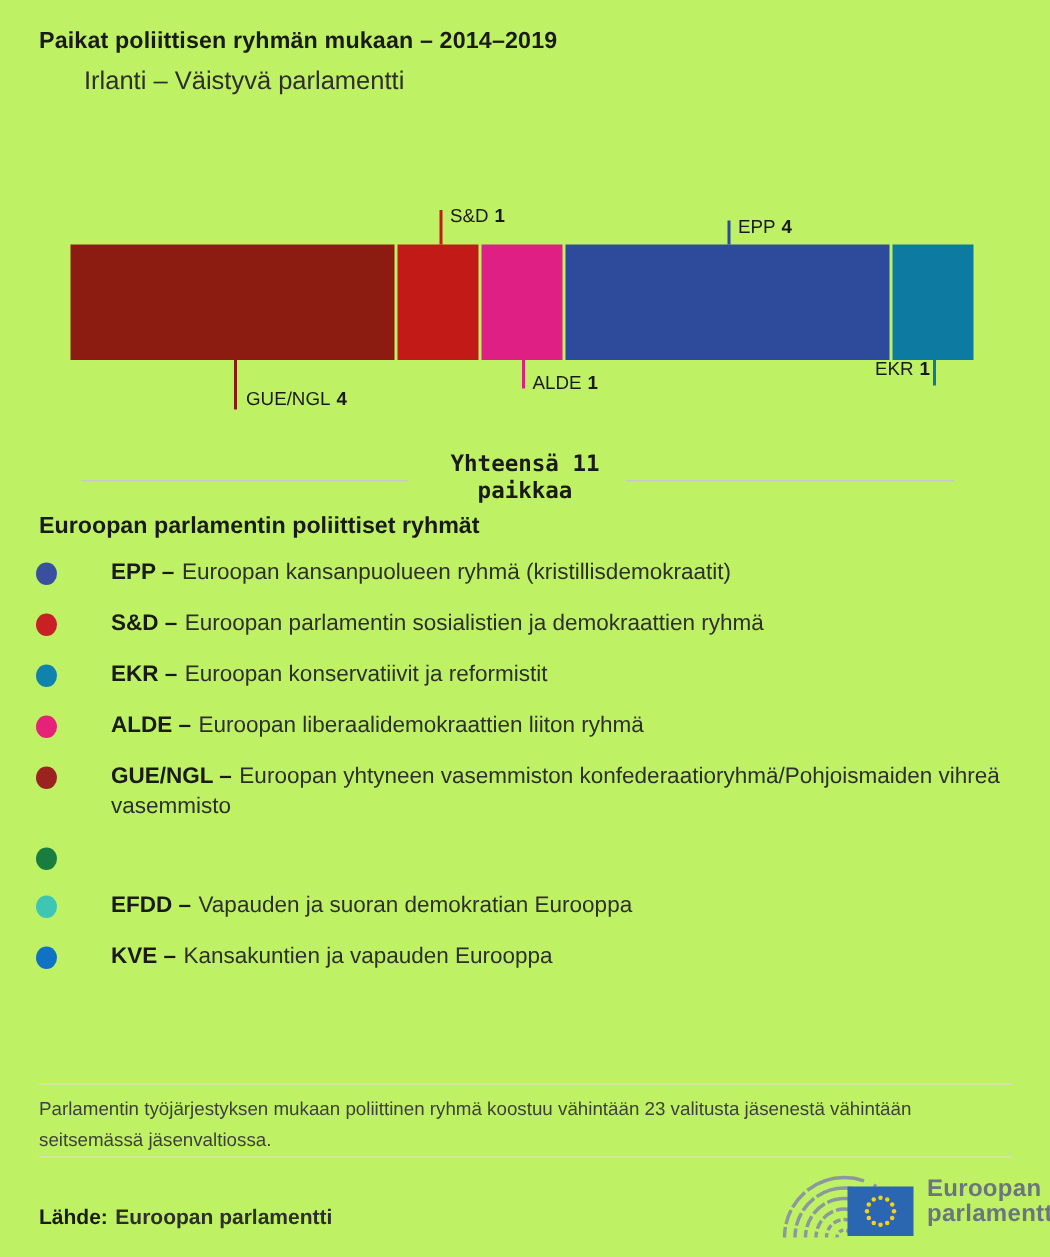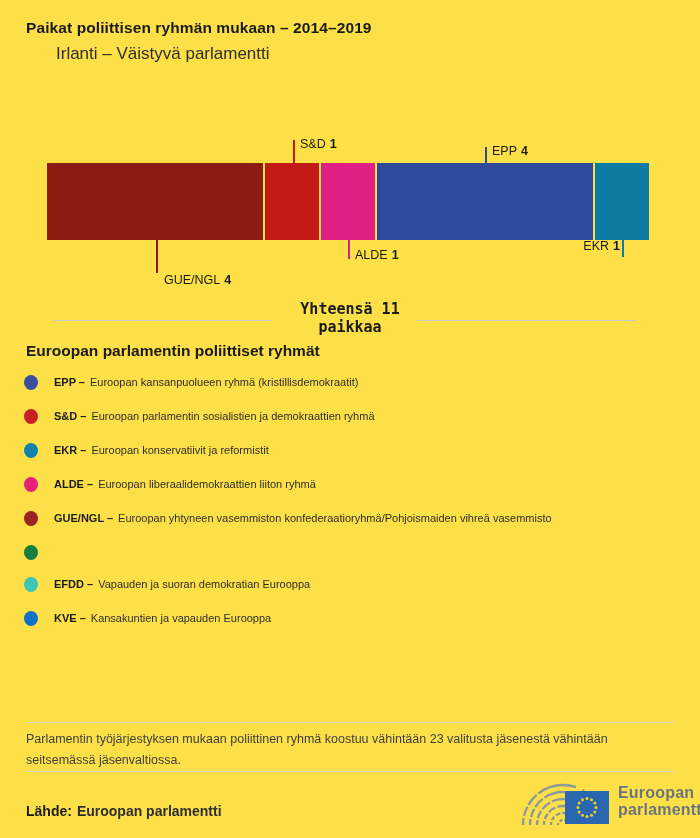--- a/index.html
+++ b/index.html
@@ -1,18 +1,18 @@
 <!DOCTYPE html>
 <html><head>
 <meta charset="utf-8">
 <style>
   * { margin:0; padding:0; box-sizing:border-box; }
   html,body { background:#ffffff; }
   body { font-family:"Liberation Sans", sans-serif; color:#1a1a18; }
-  .page { position:relative; width:700px; height:838px; background:#fde047; overflow:hidden; }
+  .page { position:relative; width:700px; height:838px; background:#bef264; overflow:hidden; }
 
   .title { position:absolute; left:26px; top:19px; font-size:15.5px; font-weight:bold; color:#1a1a18; letter-spacing:.1px; }
   .subtitle { position:absolute; left:26px; top:44px; font-size:17px; font-weight:400; color:#2e2e2d;margin-left:30px; }
 
   
   .seat-bar { position:absolute; left:47px; top:163px; width:602px; height:77px; display:flex; column-gap:2px; }
   .seat-bar .seg { height:100%; flex-basis:0; }
 
   .callout-line { position:absolute; width:2px; }
   .callout-text { position:absolute; font-size:12.5px; line-height:15px; color:#1a1a18; white-space:nowrap; }
@@ -23,21 +23,21 @@
            font-family:"DejaVu Sans Mono", monospace; font-weight:bold; font-size:15px; line-height:18px; color:#1a1a18; }
   .total-rule { position:absolute; top:320px; height:0; border-top:1px solid #c9c9c9; }
   .total-rule.left { left:54px; width:218px; }
   .total-rule.right { left:417px; width:219px; }
 
   .legend-heading { position:absolute; left:26px; top:342px; font-size:15.5px; font-weight:bold; color:#1a1a18; }
 
   .legend { position:absolute; left:24px; top:372px; width:652px; }
   .legend-row { display:flex; align-items:flex-start; column-gap:16px; margin-bottom:14px; }
   .legend-dot { width:14px; height:15px; border-radius:50%; flex:0 0 14px; margin-top:3px; }
-  .legend-label { font-size:11px; line-height:20px; color:#2e2e2d; }
+  .legend-label { font-size:15px; line-height:20px; color:#2e2e2d;margin-left:20px; }
   .legend-label b { color:#1a1a18; margin-right:5px; white-space:nowrap; }
 
   .rule { position:absolute; left:26px; width:648px; height:0; border-top:1px solid #d9d9d9; }
   .rule.r1 { top:722px; }
   .rule.r2 { top:771px; }
 
   .footnote { position:absolute; left:26px; top:729px; width:652px; font-size:12.5px; line-height:21px; color:#3f3f3e; }
 
   .source { position:absolute; left:26px; top:803px; font-size:14px; color:#2e2e2d;font-weight:bold; }
   .source b { color:#1a1a18; margin-right:5px; }
@@ -66,21 +66,21 @@
   <div class="callout-text" style="left:300px; top:137px;">
     <span>S&amp;D</span><b>1</b>
   </div>
 
   <div class="callout-line" style="left: 485px; top: 147px; height: 16px; background-color: rgb(45, 75, 154);"></div>
   <div class="callout-text" style="left:492px; top:144px;">
     <span>EPP</span><b>4</b>
   </div>
 
   <div class="callout-line" style="left: 156px; top: 240px; height: 33px; background-color: rgb(140, 28, 18);"></div>
-  <div class="callout-text" style="left:164px; top:259px;margin-top:14px;">
+  <div class="callout-text" style="left:164px; top:259px;">
     <span>GUE/NGL</span><b>4</b>
   </div>
 
   <div class="callout-line" style="left: 348px; top: 240px; height: 19px; background-color: rgb(224, 31, 133);"></div>
   <div class="callout-text" style="left:355px; top:248px;text-align:right;">
     <span>ALDE</span><b>1</b>
   </div>
 
   <div class="callout-line" style="left: 622px; top: 240px; height: 17px; background-color: rgb(13, 122, 162);"></div>
   <div class="callout-text" style="right:80px; top:239px;">

